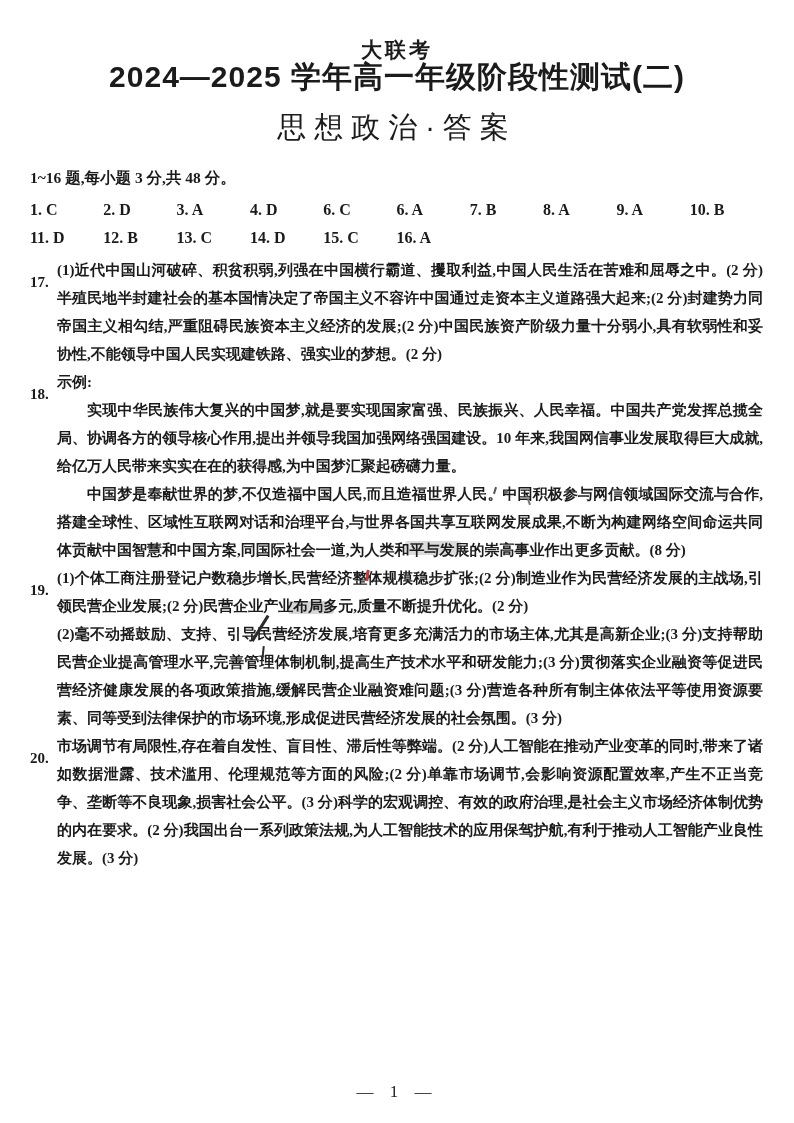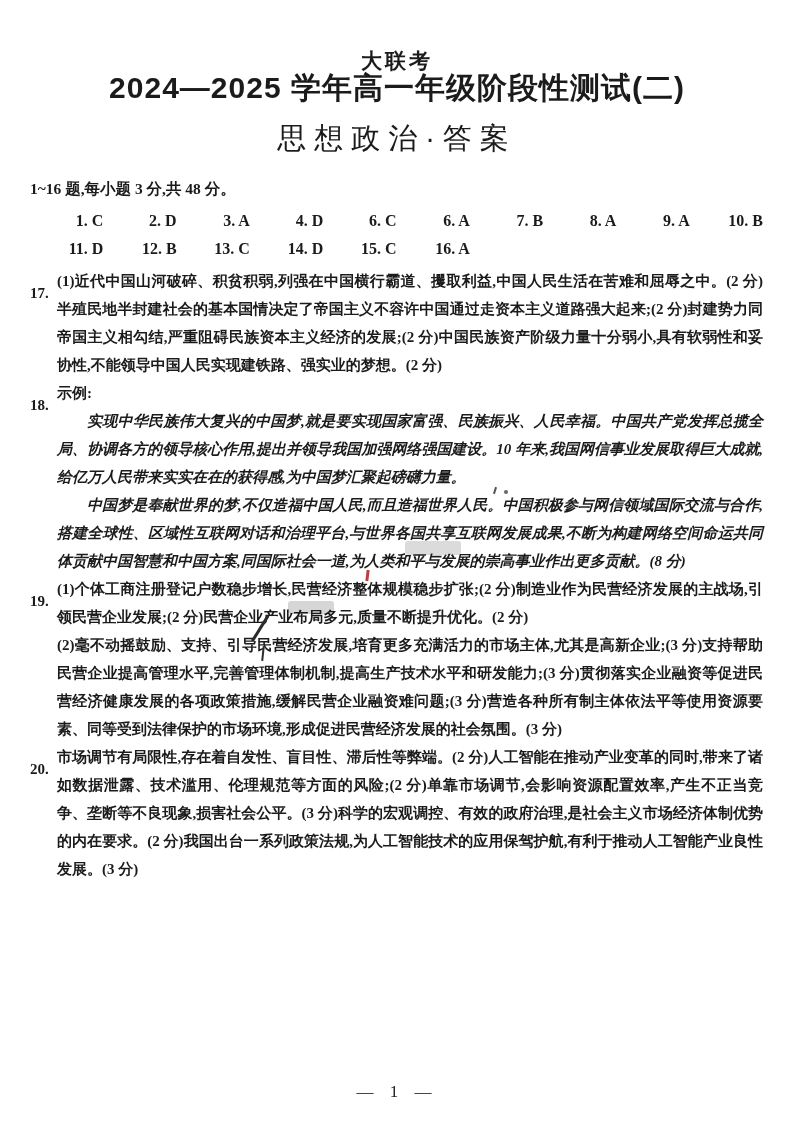--- a/index.html
+++ b/index.html
@@ -11,21 +11,21 @@
     position: relative;
     width: 794px;
     height: 1123px;
     margin: 0 auto;
     background: #ffffff;
     color: #1b1b1b;
     overflow: hidden;
     font-family: "Liberation Serif", "DejaVu Serif", serif;
   }
   
-  .header { text-align: center; padding-top: 48px; }
+  .header { text-align: center; padding-top: 37px; }
   .brand {
     font-family: "Liberation Sans", "DejaVu Sans", sans-serif;
     font-size: 21px; font-weight: 700; letter-spacing: 3px; line-height: 26px;
   }
   .exam-title {
     font-family: "Liberation Sans", "DejaVu Sans", sans-serif;
     font-size: 30px; font-weight: 700; letter-spacing: 1px;
     line-height: 28px;
   }
   .subject-title {
@@ -38,29 +38,29 @@
   .intro {
     margin: 20px 0 6px 0;
     font-size: 15.5px; font-weight: 600; line-height: 24px;
   }
   .answers {
     display: grid;
     grid-template-columns: repeat(10, 1fr);
     font-size: 16px; font-weight: 600; line-height: 28px;
     margin-bottom: 4px;
   }
-  .ans { white-space: nowrap; text-align: right; }
+  .ans { white-space: nowrap; }
   .questions {
     font-size: 15px; font-weight: 600; line-height: 28px;
     text-align: justify; text-justify: inter-ideograph;
   }
   .q { position: relative; padding-left: 27px; }
   .qnum { position: absolute; left: 0; top: 12px; }
   .qtext { margin: 0; }
-  .qtext.indent { text-indent: 2em; font-style: italic; }
+  .qtext.indent { text-indent: 2em; }
   
   .page-number {
     position: absolute; bottom: 21px; left: 0; right: 0;
     text-align: center; font-size: 17px; letter-spacing: 6px;
   }
   
   .artifact { position: absolute; pointer-events: none; }
   .a-smudge-1 { left: 405px; top: 541px; width: 56px; height: 14px; background: rgba(30,30,30,0.16); border-radius: 3px; }
   .a-smudge-2 { left: 288px; top: 601px; width: 46px; height: 13px; background: rgba(30,30,30,0.18); border-radius: 3px; }
   .a-red-tick { left: 366px; top: 570px; width: 3px; height: 11px; background: #b84040; transform: rotate(7deg); }

